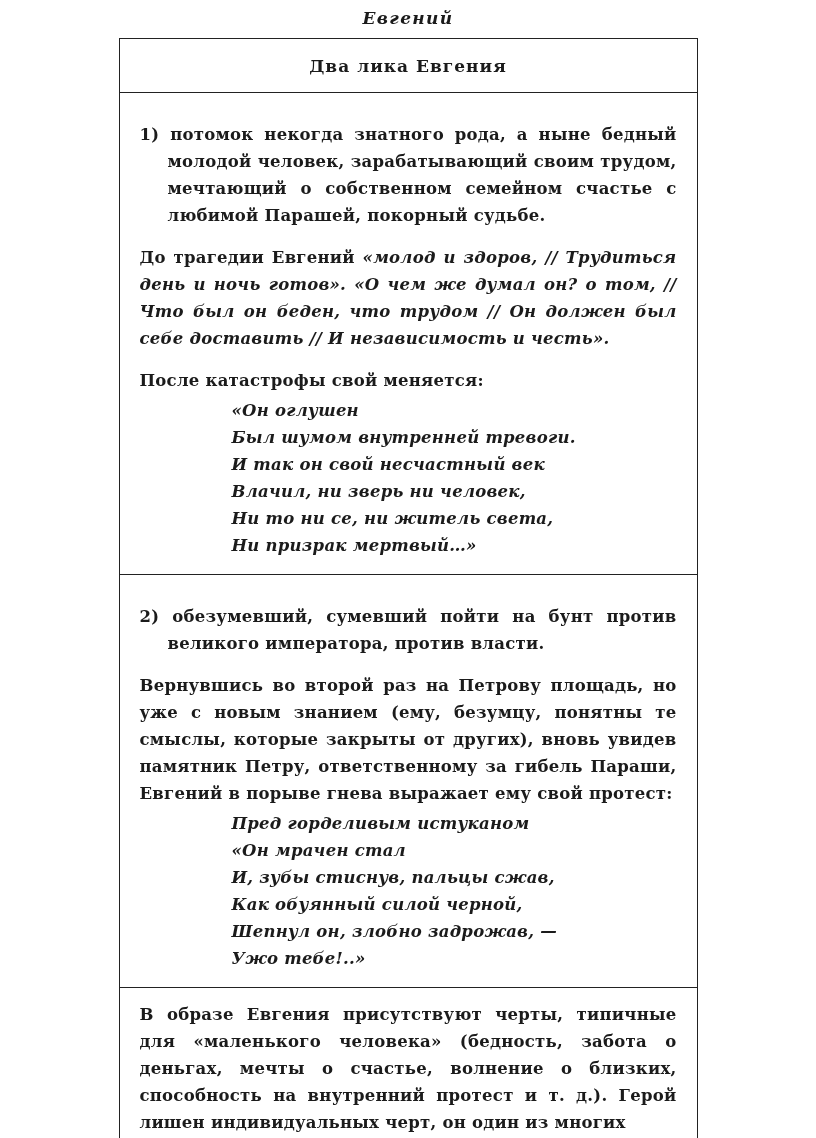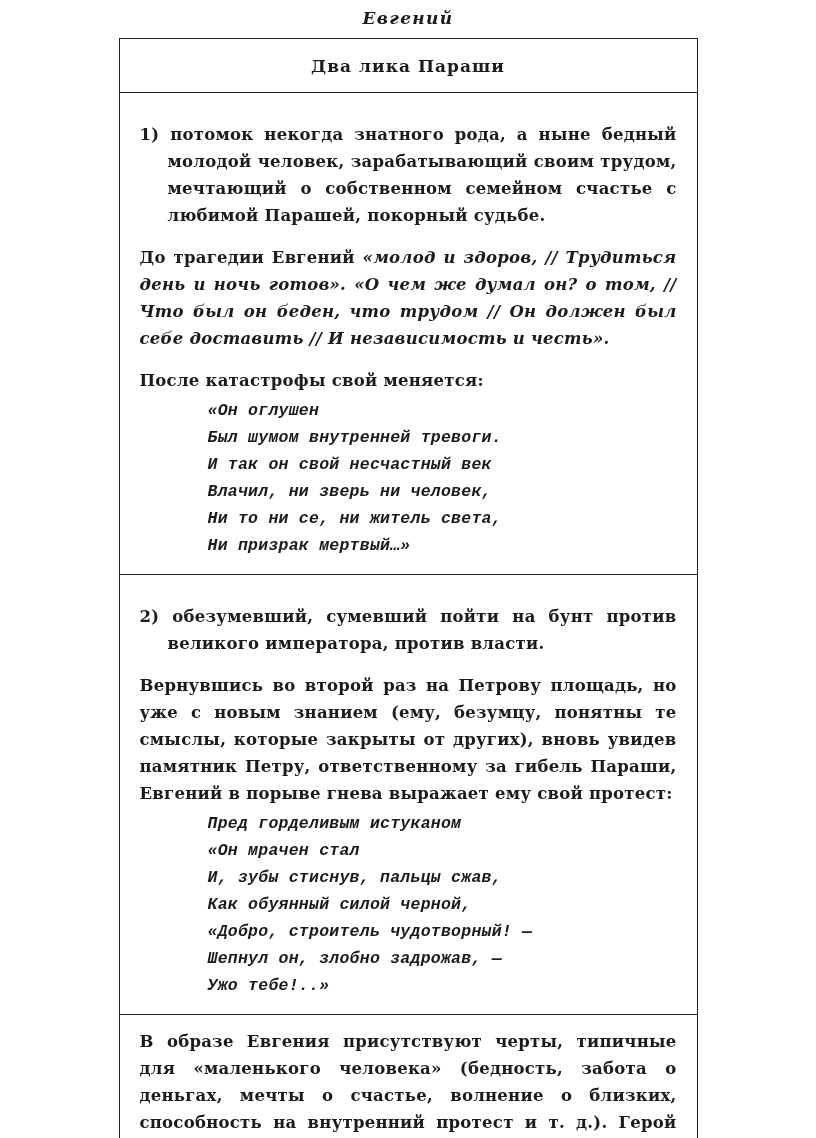--- a/index.html
+++ b/index.html
@@ -45,38 +45,37 @@
     letter-spacing: 0.015em;
   }
   p { margin: 15px 0 3px 0; }
   .body { text-align: justify; }
   .hang {
     text-align: justify;
     padding-left: 28px;
     text-indent: -28px;
   }
   .verse {
-    margin-left: 68px;
+    margin-left: 92px;
     font-style: italic;
-    font-family: Liberation Mono, monospace;
   }
   .verse-line { white-space: nowrap; }
   em { font-style: italic; }
 </style>
 </head>
 <body>
 
 <div class="page">
 
   <div class="page-title">Евгений</div>
 
   <div class="doc-table">
 
     <div class="table-header">
-      <span>Два лика Параши</span>
+      <span>Два лика Евгения</span>
     </div>
 
     <div class="table-row">
       <p class="hang">
         <span>1)</span>
         <span>потомок некогда знатного рода, а ныне бедный молодой человек, зарабатывающий своим трудом, мечтающий о собственном семейном счастье с любимой Парашей, покорный судьбе.</span>
       </p>
       <p class="body">
         <span>До трагедии Евгений </span><em>«молод и здоров, // Трудиться день и ночь готов». «О чем же думал он? о том, // Что был он беден, что трудом // Он должен был себе доставить // И независимость и честь».</em>
       </p>
@@ -95,21 +94,20 @@
       <p class="hang">
         <span>2)</span>
         <span>обезумевший, сумевший пойти на бунт против великого императора, против власти.</span>
       </p>
       <p class="body">Вернувшись во второй раз на Петрову площадь, но уже с новым знанием (ему, безумцу, понятны те смыслы, которые закрыты от других), вновь увидев памятник Петру, ответственному за гибель Параши, Евгений в порыве гнева выражает ему свой протест:</p>
       <div class="verse">
         <div class="verse-line">Пред горделивым истуканом</div>
         <div class="verse-line">«Он мрачен стал</div>
         <div class="verse-line">И, зубы стиснув, пальцы сжав,</div>
         <div class="verse-line">Как обуянный силой черной,</div>
-        <div class="verse-line">«Добро, строитель чудотворный! —</div>
         <div class="verse-line">Шепнул он, злобно задрожав, —</div>
         <div class="verse-line">Ужо тебе!..»</div>
       </div>
     </div>
 
     <div class="table-row">
       <p class="body" style="margin:0;">В образе Евгения присутствуют черты, типичные для «маленького человека» (бедность, забота о деньгах, мечты о счастье, волнение о близких, способность на внутренний протест и т. д.). Герой лишен индивидуальных черт, он один из многих</p>
     </div>
 
   </div>

